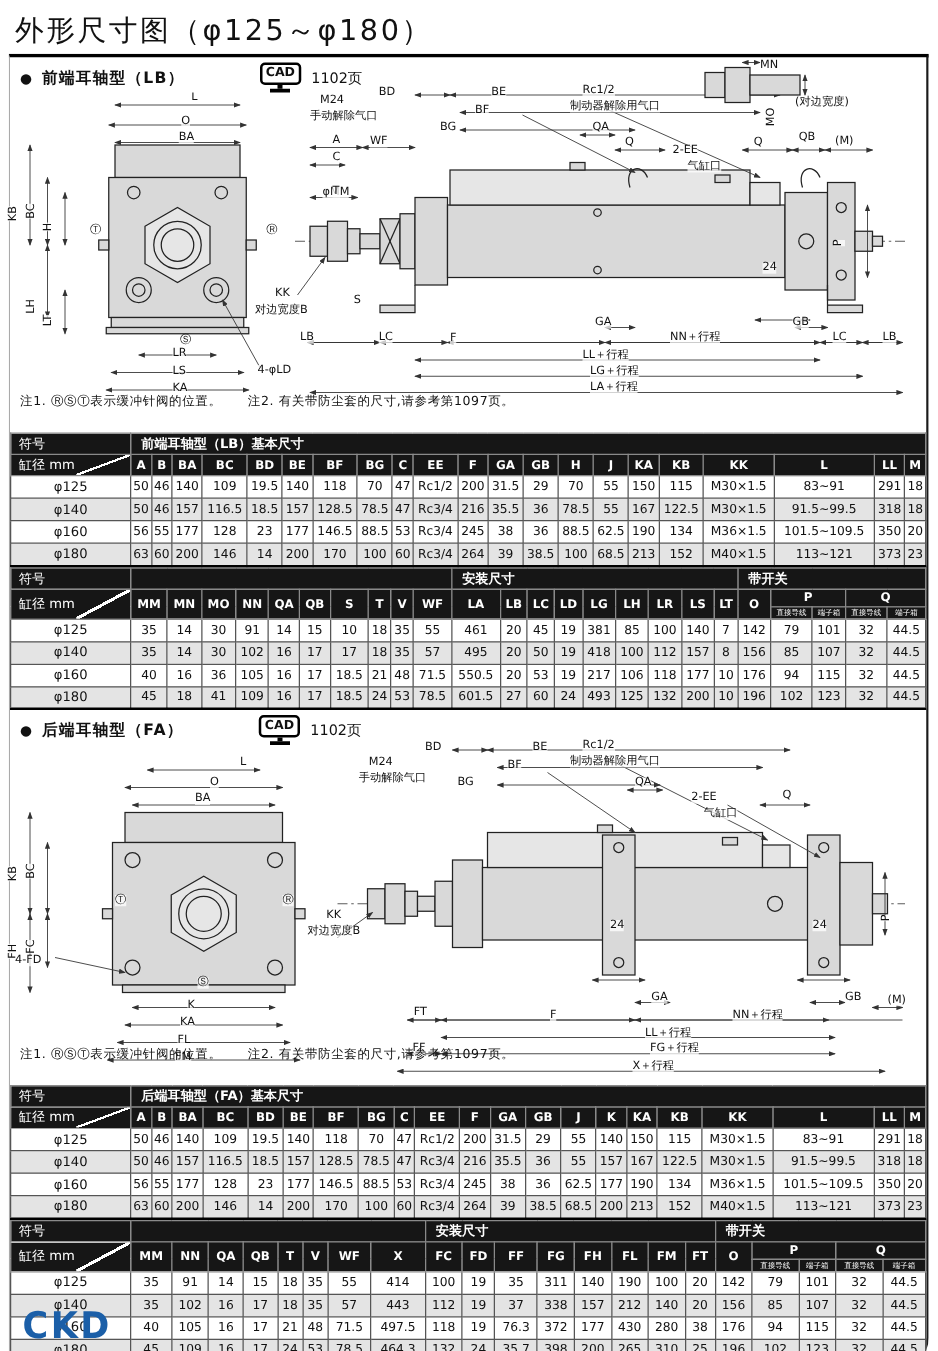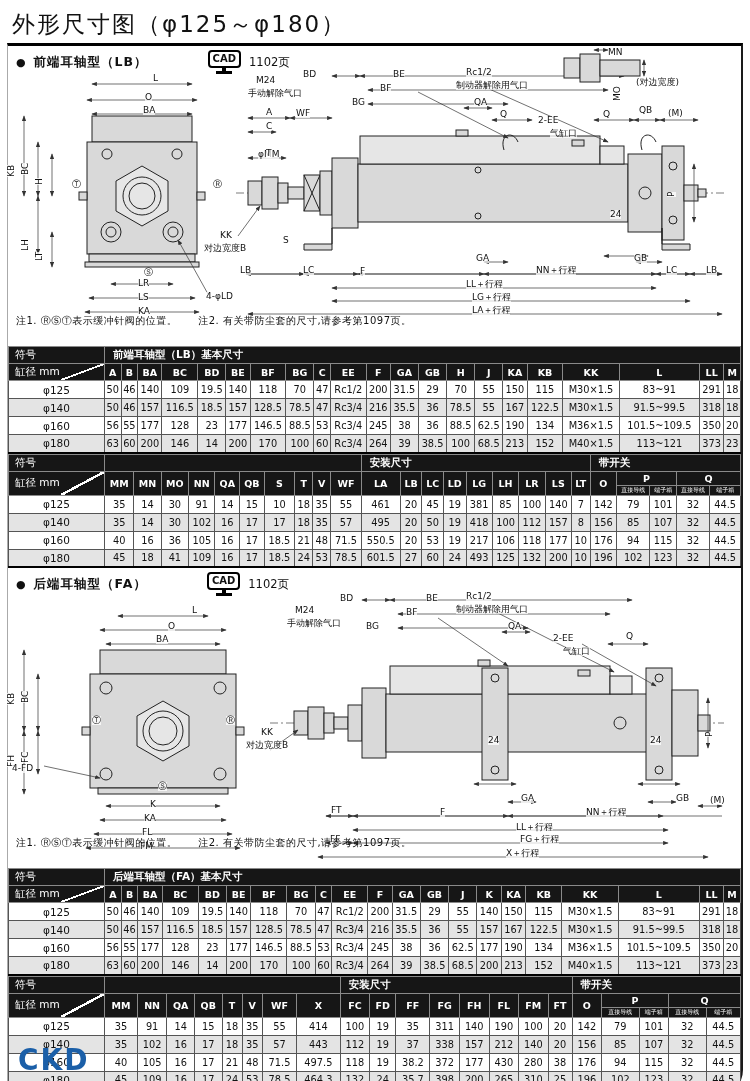--- a/index.html
+++ b/index.html
@@ -866,21 +866,21 @@
           <td>40</td>
           <td>105</td>
           <td>16</td>
           <td>17</td>
           <td>21</td>
           <td>48</td>
           <td>71.5</td>
           <td>497.5</td>
           <td>118</td>
           <td>19</td>
-          <td>38.2</td>
+          <td>76.3</td>
           <td>372</td>
           <td>177</td>
           <td>430</td>
           <td>280</td>
           <td>38</td>
           <td>176</td>
           <td>94</td>
           <td>115</td>
           <td>32</td>
           <td>44.5</td>

